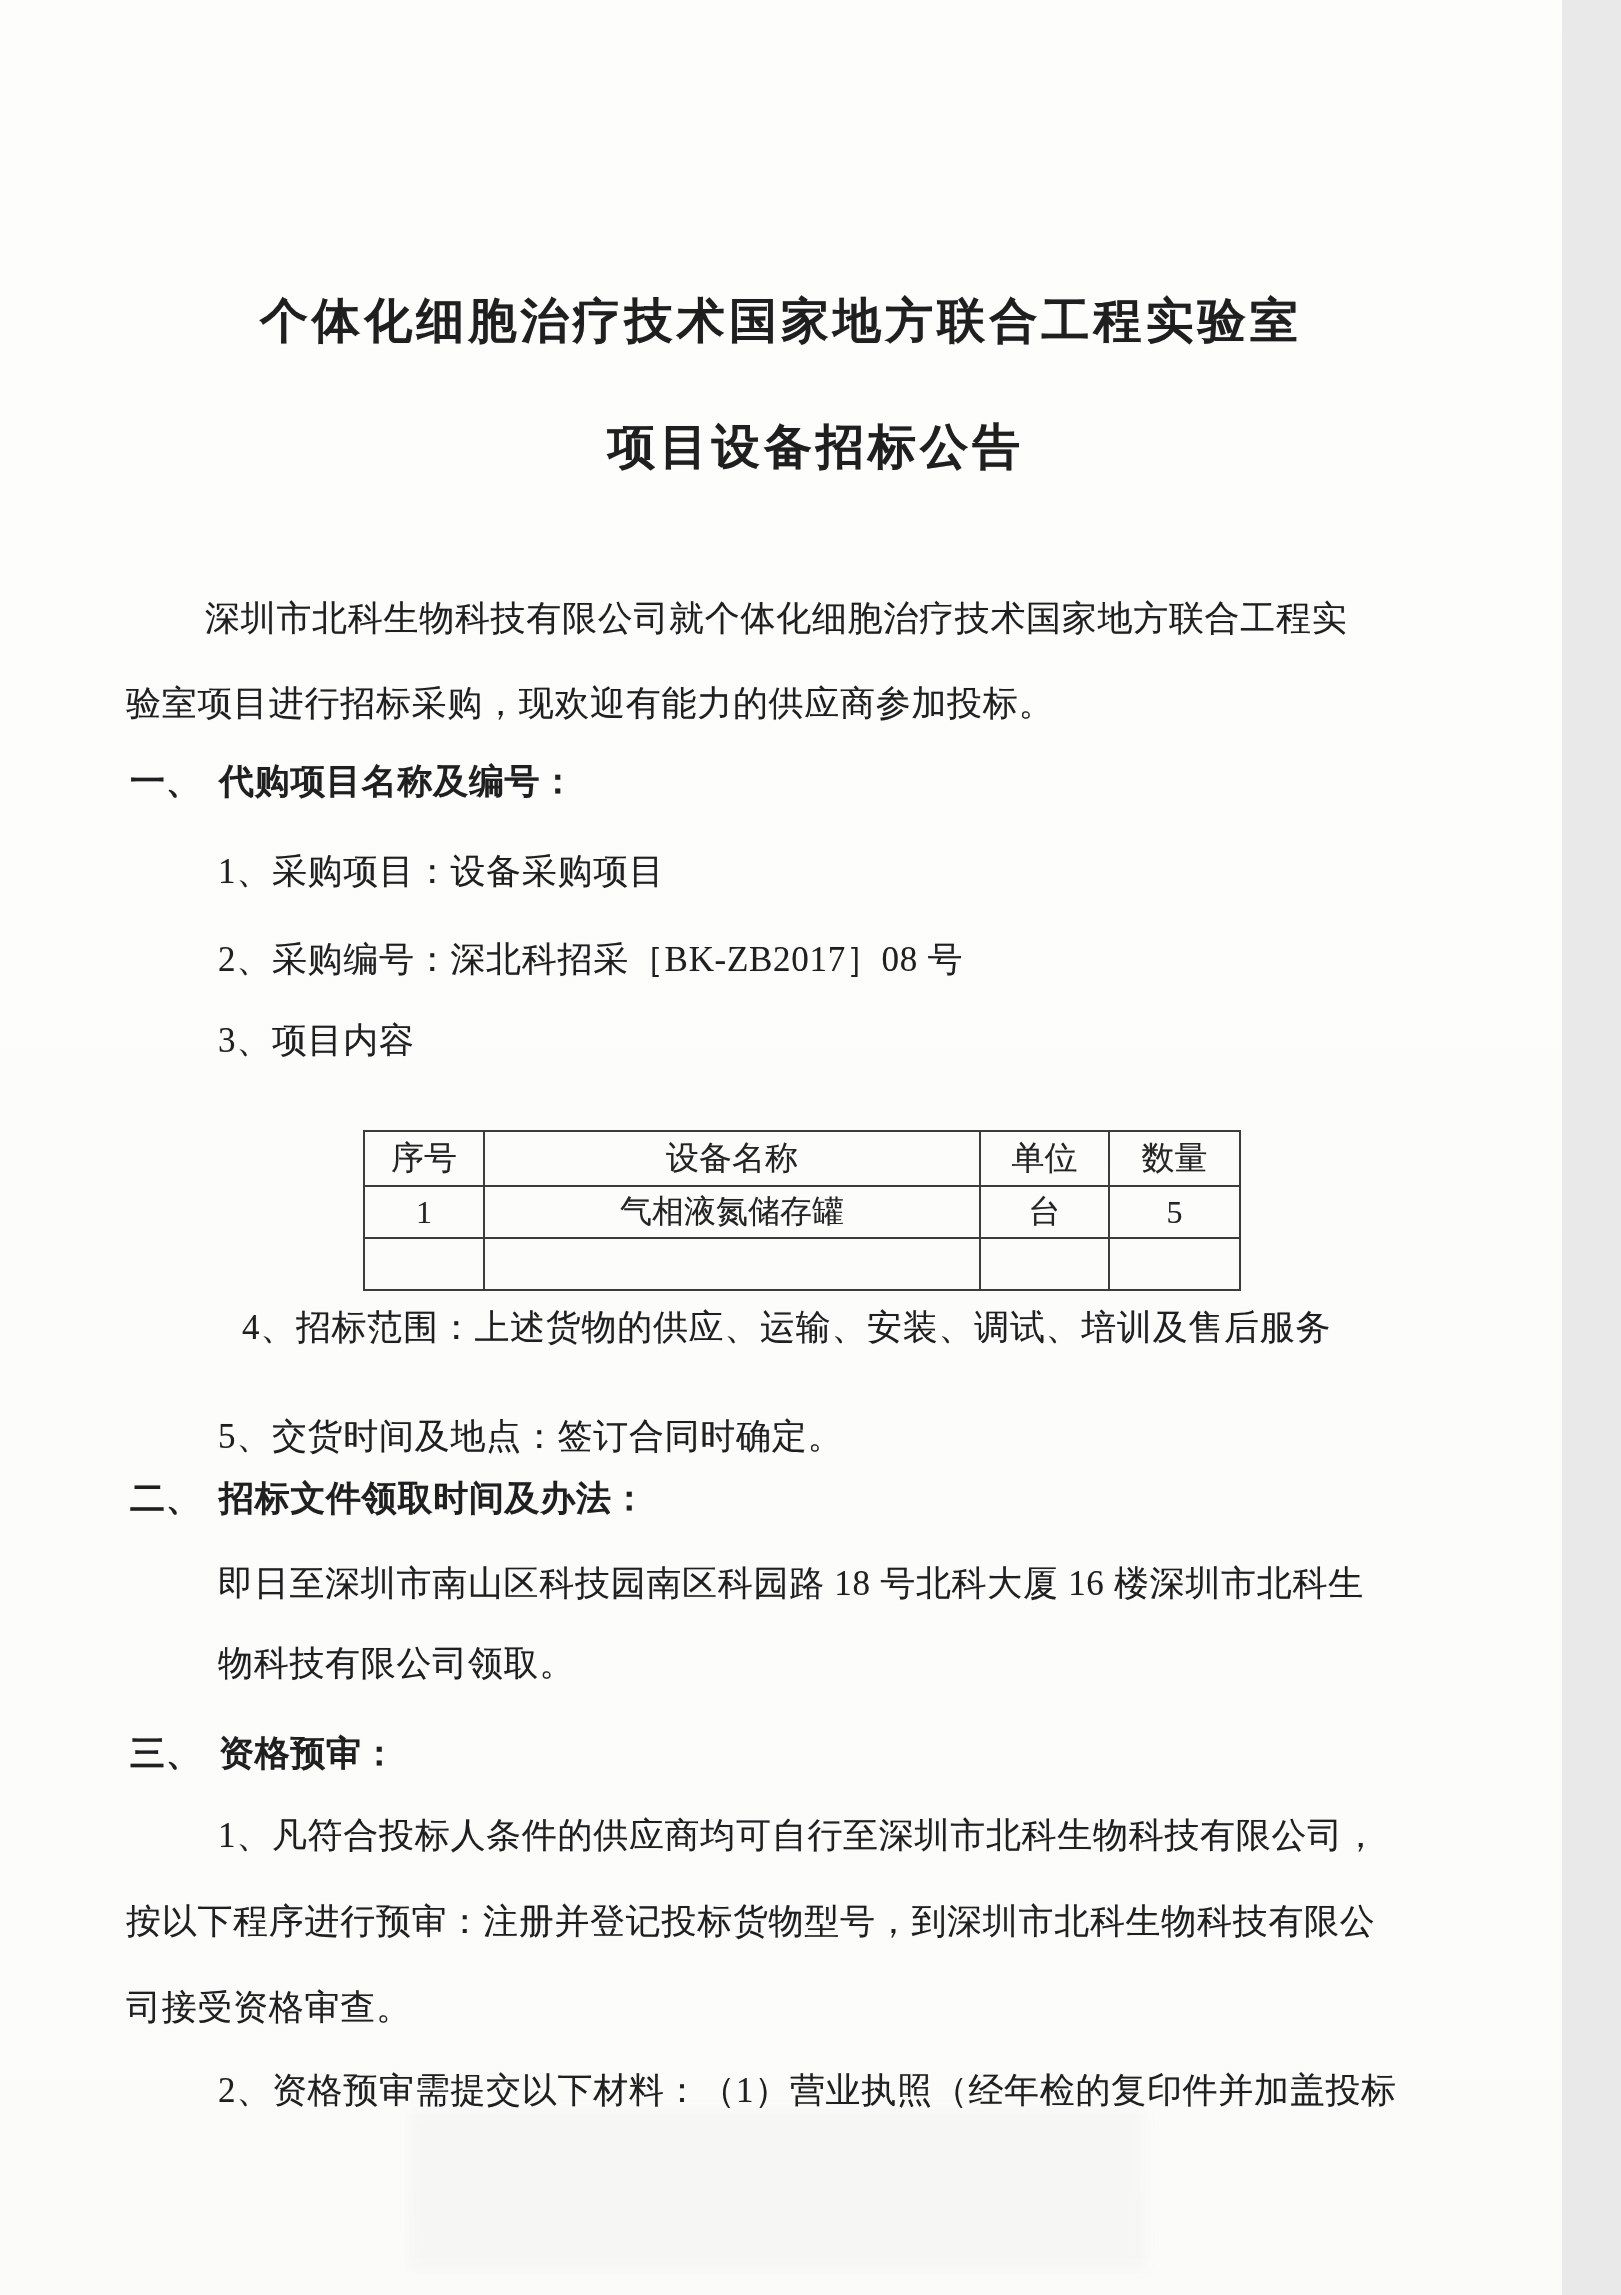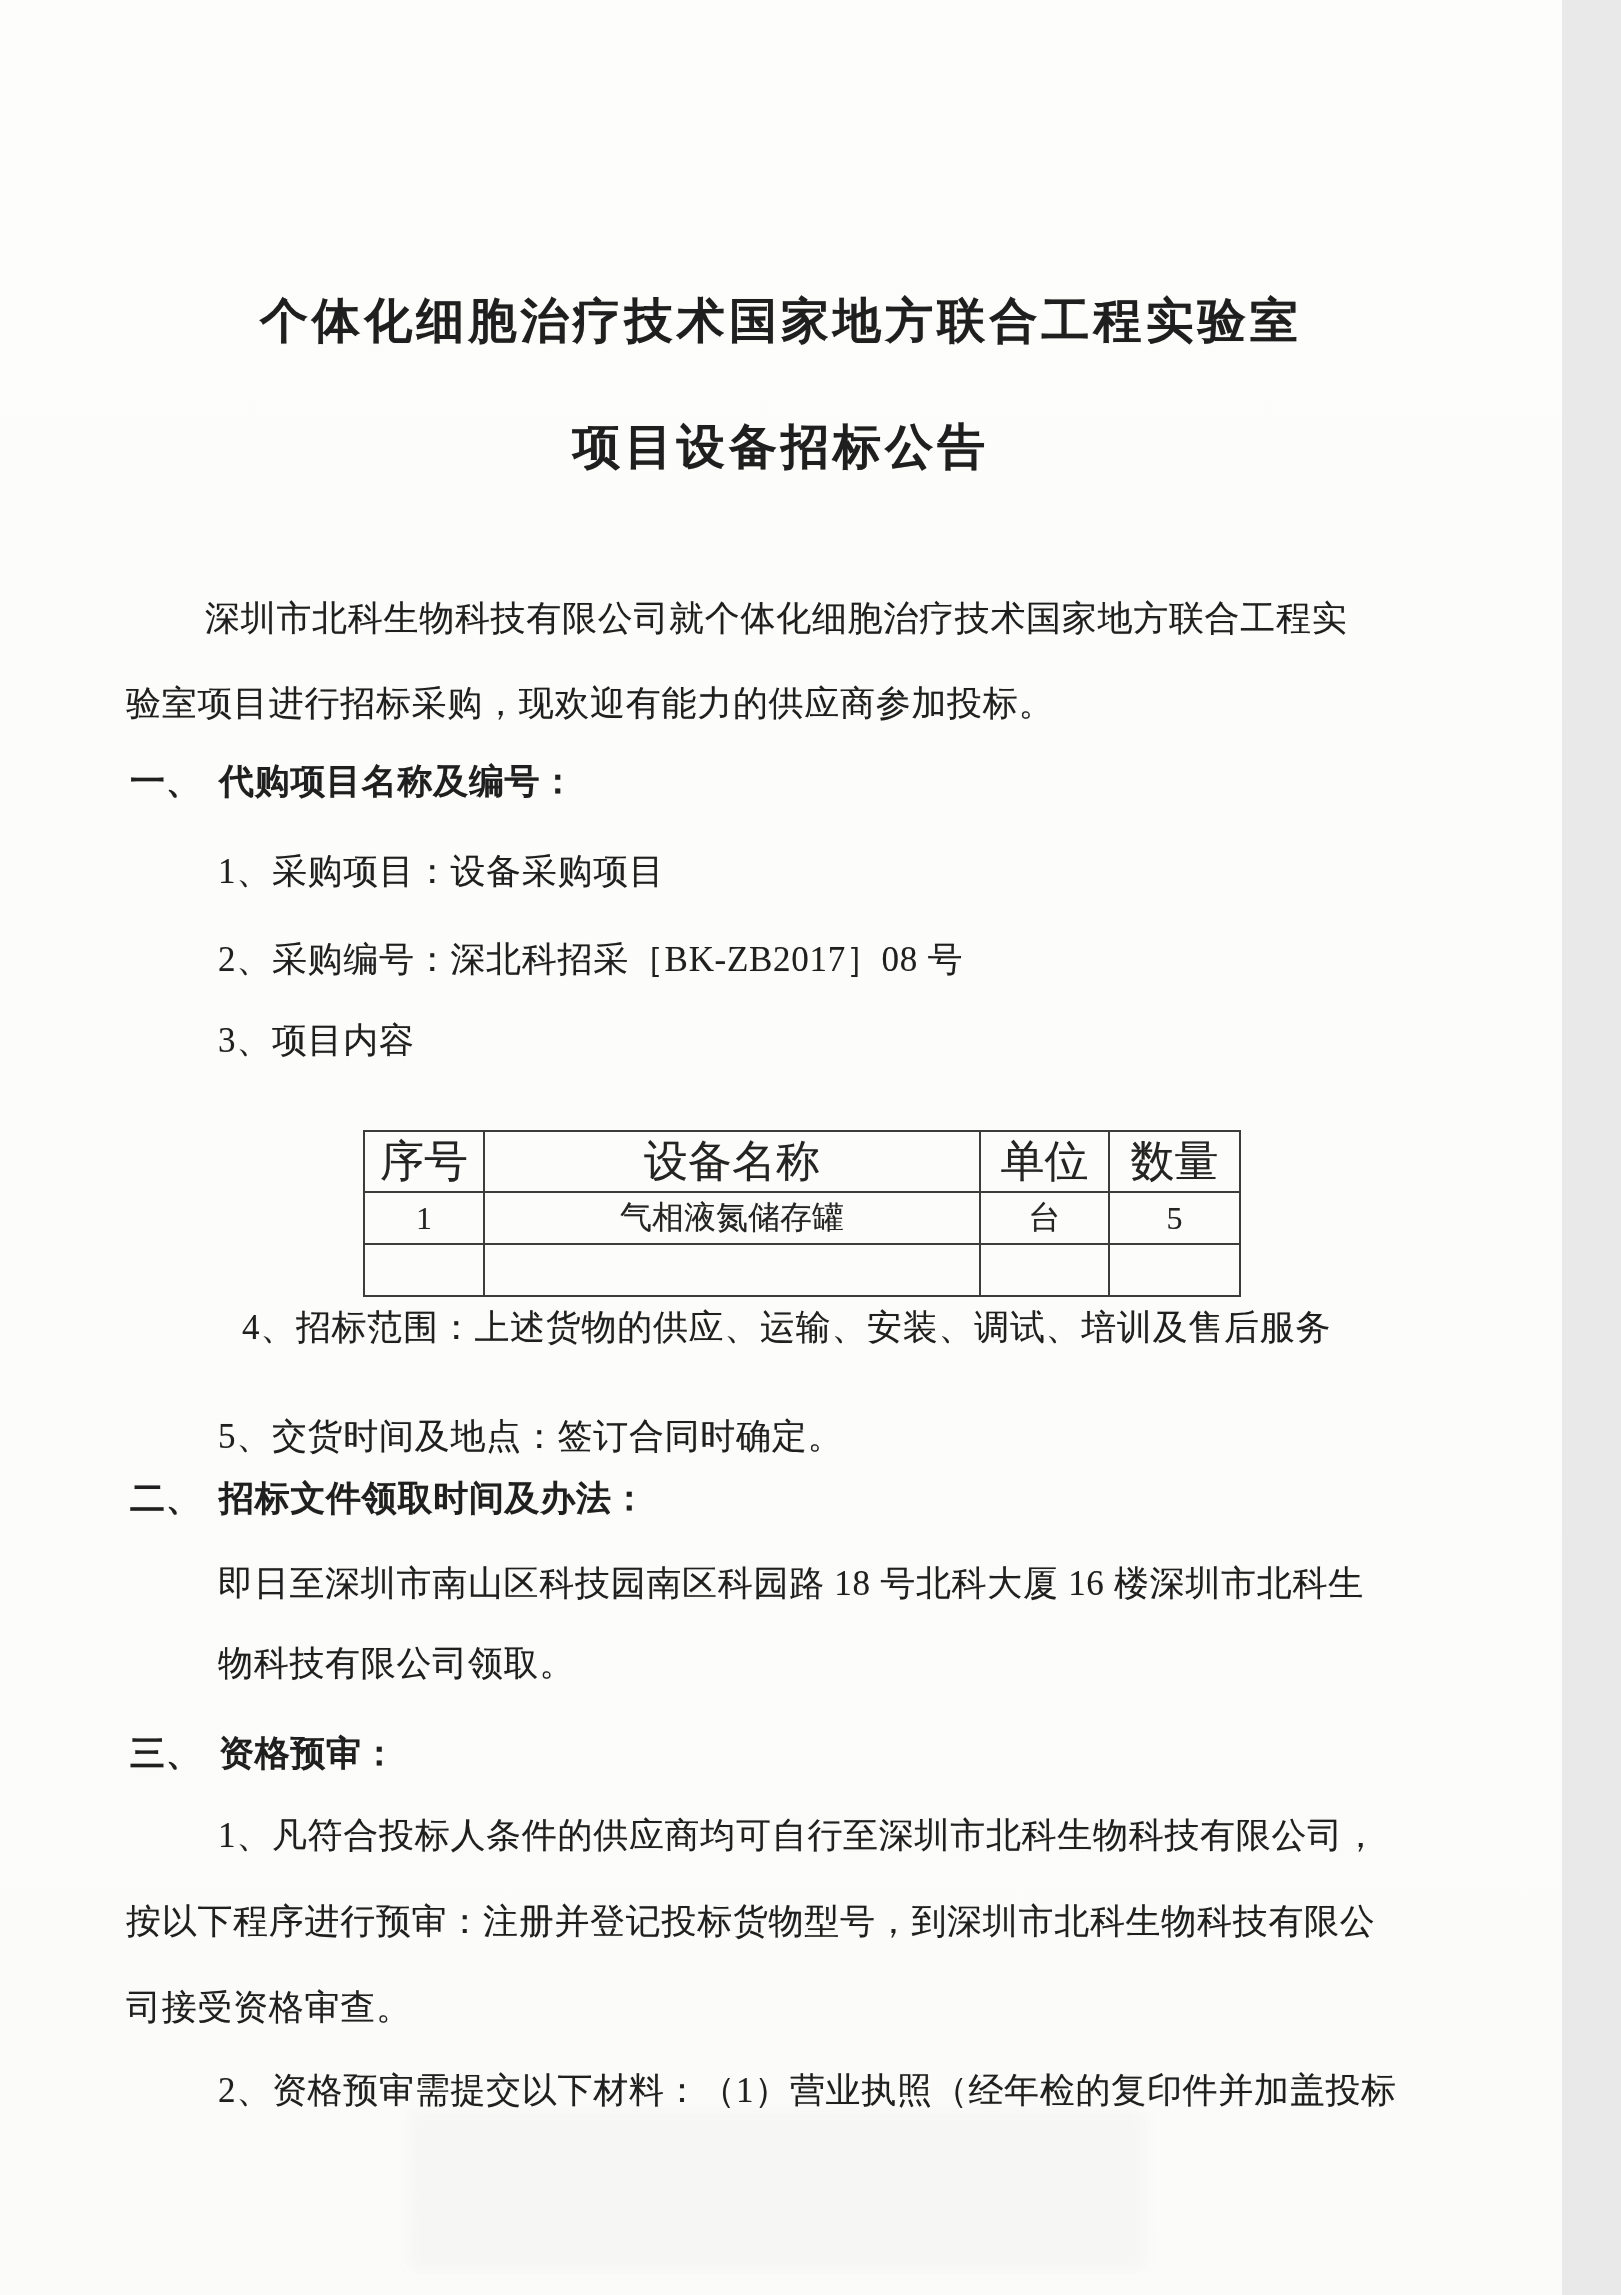--- a/index.html
+++ b/index.html
@@ -47,41 +47,41 @@
   table.equip td{
     border:2px solid #3c3c3c;
     text-align:center;
     vertical-align:middle;
     font-size:32px;
     color:#242424;
     text-shadow:0 0 0.7px rgba(20,20,20,0.3);
     padding:0;
     overflow:hidden;
   }
-  tr.hdr td{height:53px;font-size:44px;}
+  tr.hdr td{height:53px;font-size:33px;}
   tr.r1 td{height:50px;}
   tr.r2 td{height:50px;}
   td.name-cell{text-align:left;padding-left:17.7px;font-size:30px;}
   td.num-cell{font-size:29px;}
   .artifact{
     position:absolute;
     left:409px;top:2110px;
     width:736px;height:160px;
     background:rgba(120,120,120,0.035);
     filter:blur(6.8px);
     border-radius:6.8px;
   }
 </style>
 </head>
 <body>
 
 <div class="page">
 
   <div class="title" style="top:289px;">个体化细胞治疗技术国家地方联合工程实验室</div>
-  <div class="title" style="top:415px;">项目设备招标公告</div>
+  <div class="title" style="top:415px;margin-left:35px;">项目设备招标公告</div>
 
   <div class="txt" style="left:205px;top:599px;">深圳市北科生物科技有限公司就个体化细胞治疗技术国家地方联合工程实</div>
   <div class="txt flush" style="top:684px;">验室项目进行招标采购，现欢迎有能力的供应商参加投标。</div>
 
   <div class="txt heading" style="left:130px;top:762px;">
     <span class="hnum">一、</span><span>代购项目名称及编号：</span>
   </div>
 
   <div class="txt indent-item" style="top:852px;">1、采购项目：设备采购项目</div>
   <div class="txt indent-item" style="top:940px;">2、采购编号：深北科招采［BK-ZB2017］08 号</div>

